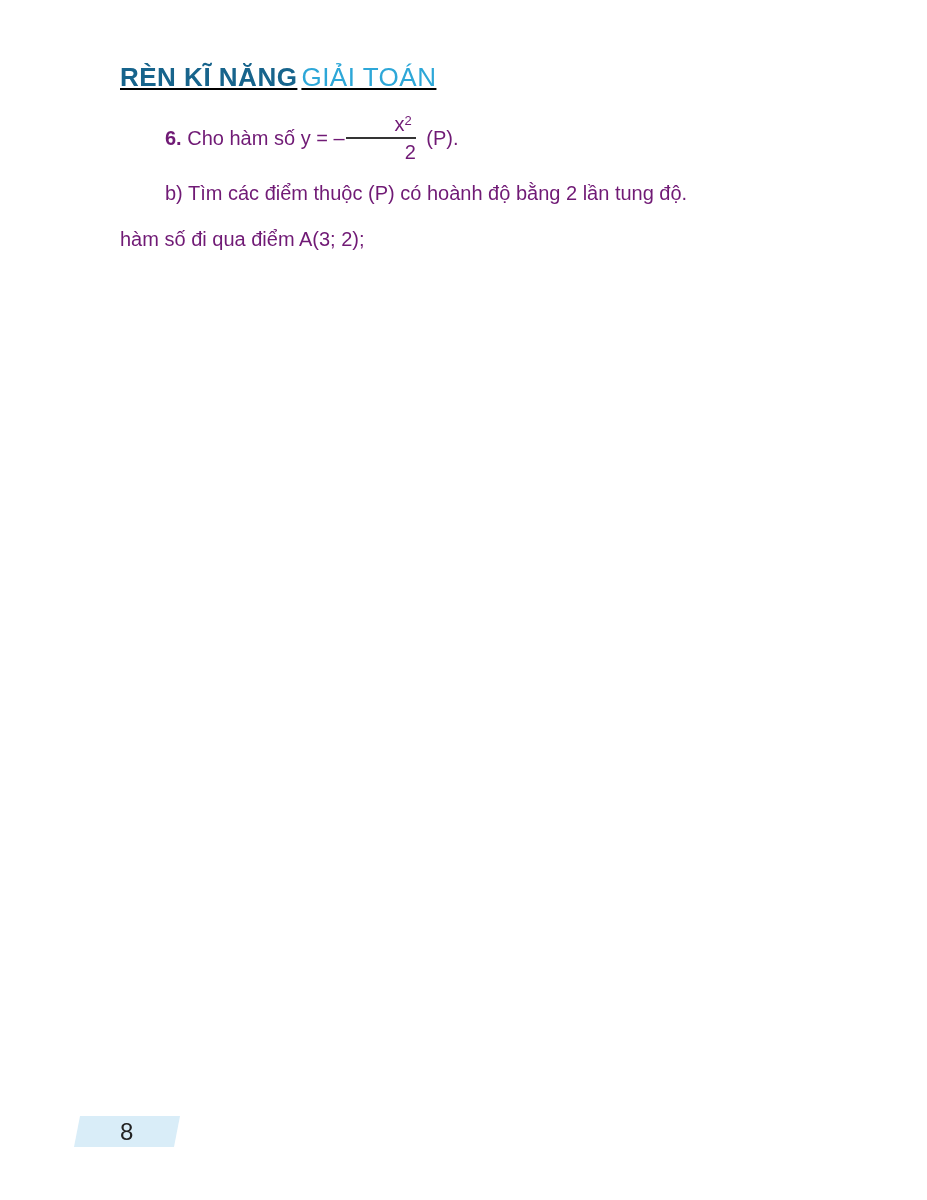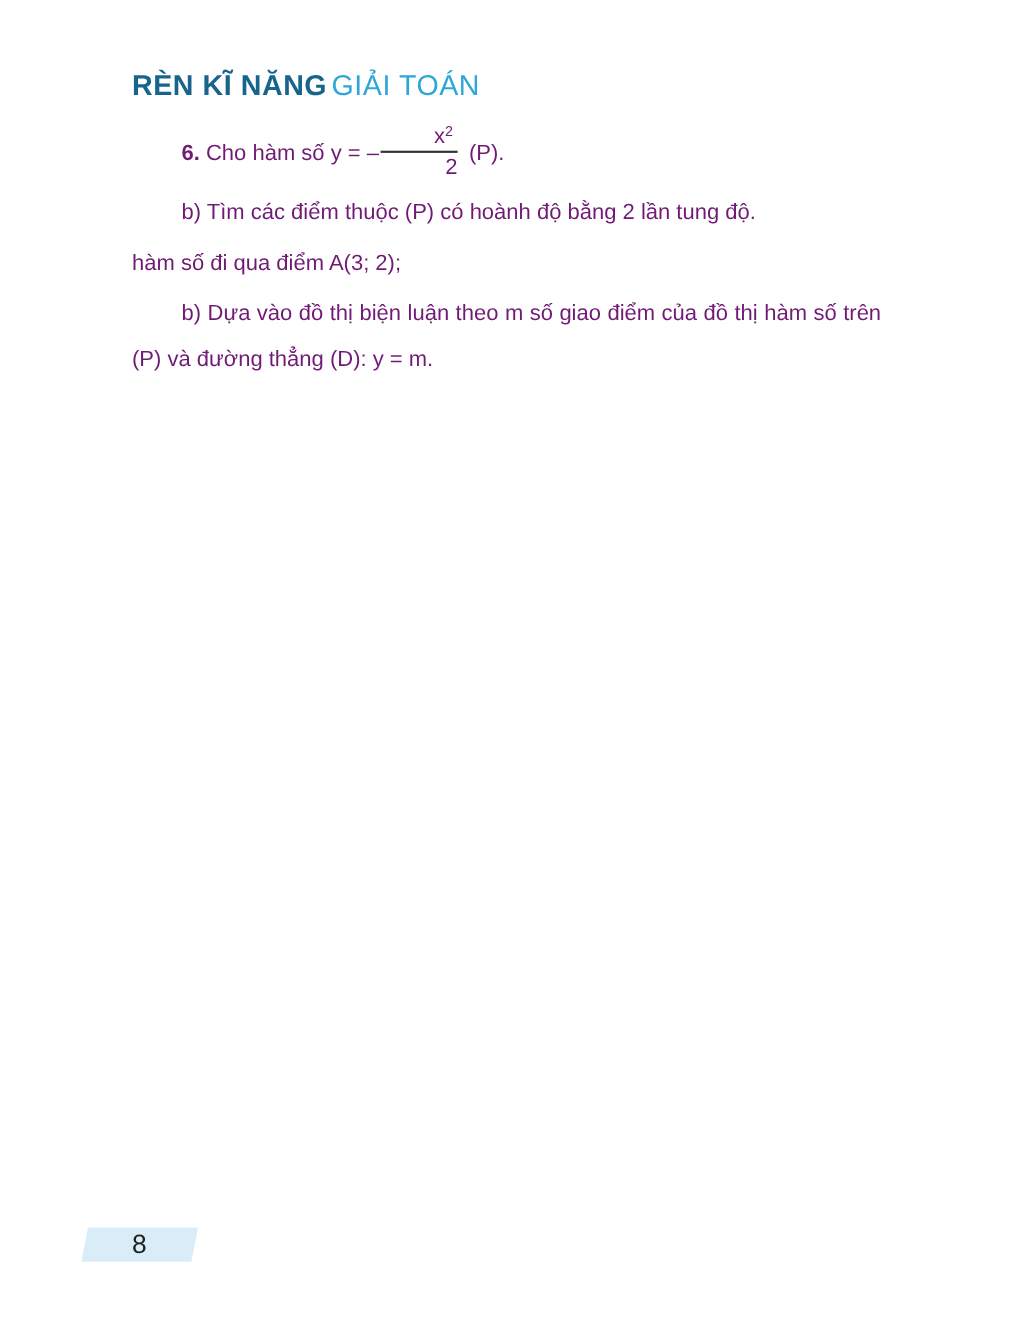--- a/index.html
+++ b/index.html
@@ -15,20 +15,21 @@
   }
 
   
   .header {
     position: absolute;
     left: 120px;
     top: 62px;
     font-size: 26px;
     letter-spacing: 0.5px;
     white-space: nowrap;
+    text-decoration: underline;
   }
   .hdr-bold { color: #17648c; font-weight: 700; }
   .hdr-light { color: #2da7d8; font-weight: 300; margin-left: 4px; }
 
   
   .content {
     position: absolute;
     left: 120px;
     top: 112px;
     width: 681px;
@@ -104,24 +105,20 @@
       <span>(P).</span>
     </p>
 
 
     <p class="para indent">b) Tìm các điểm thuộc (P) có hoành độ bằng 2 lần tung độ.</p>
 
     <div class="para">
       <span class="line">hàm số đi qua điểm A(3; 2);</span>
     </div>
 
-    <div class="para">
-      <span class="line justify-full indent">b) Dựa vào đồ thị biện luận theo m số giao điểm của đồ thị hàm số trên</span>
-      <span class="line">(P) và đường thẳng (D): y = m.</span>
-    </div>
 
   </main>
 
   <div class="page-tab">
     <span>8</span>
   </div>
 
 </div>
 
 </body></html>

